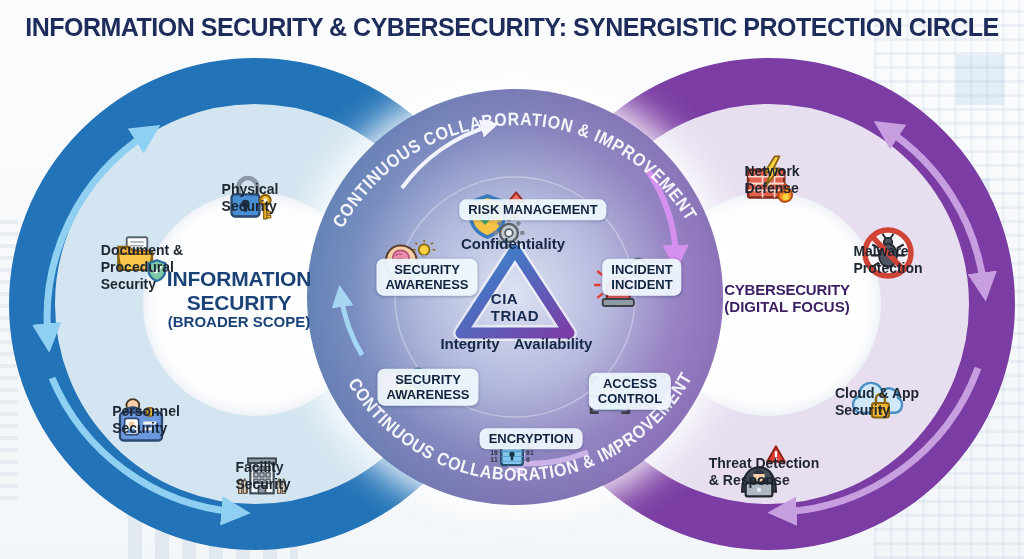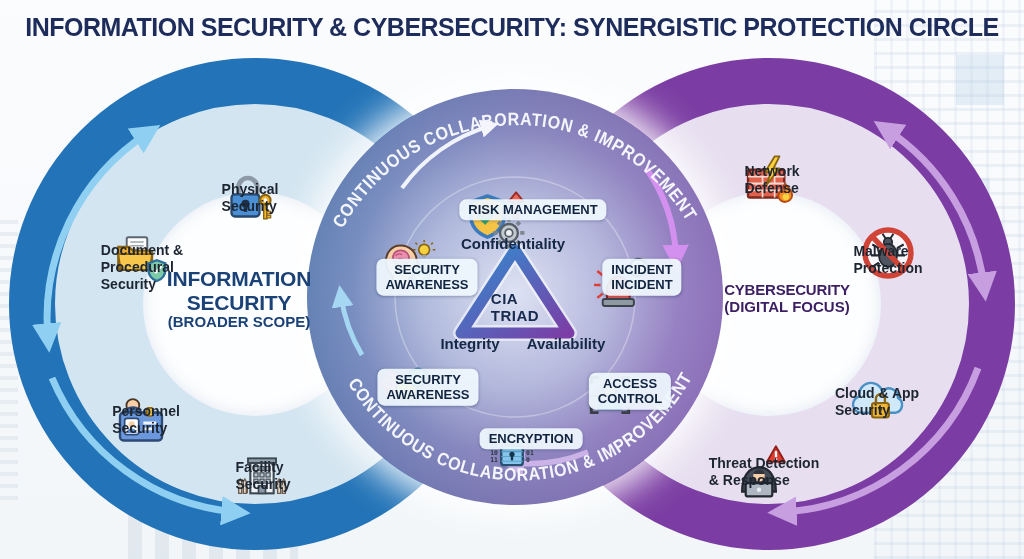--- a/index.html
+++ b/index.html
@@ -330,21 +330,21 @@
     <div>INCIDENT</div>
       <div>INCIDENT</div>
   </div>
 
   <div class="vertex" style="left:513px;top:243px">Confidentiality</div>
   <div class="cia" style="left:515px;top:307px">
     <div>CIA</div>
       <div>TRIAD</div>
   </div>
   <div class="vertex" style="left:470px;top:343px">Integrity</div>
-  <div class="vertex" style="left:566px;top:343px">Availability</div>
+  <div class="vertex" style="left:553px;top:343px">Availability</div>
 
   <div class="icon-abs" style="left:403px;top:343px">
     <svg width="56" height="56" viewBox="0 0 52 52">
       <path d="M8 23c-2-1.5-3-3.5-2.5-6 .4-2 2-3.5 4-4 .2-2.5 2-4.5 4.5-5 2-.4 4 .3 5.3 1.8 1.5-.8 3.4-.6 4.7.5v19c-1.5 1.3-3.6 1.5-5.2.6-.8 2.1-3.2 2.7-5.3 1.6-2-1-3-3-2.7-5-1.6-.8-2.3-2-1.8-3.5z" fill="#f08cab" stroke="#c2607f" stroke-width="1.6"></path>
       <path d="M9 14c2-1.5 4-1.5 6-.5m-6 6c2.5-1 5-1 7 .5m-8 4c2-.5 4-.3 5.5.7" stroke="#c2607f" stroke-width="1.1" fill="none"></path>
       <circle cx="29" cy="25" r="9.5" fill="#f7d23e" stroke="#8a6410" stroke-width="1.8"></circle>
       <path d="M26 29.5l1.5-4h3l1.5 4" fill="none" stroke="#c98a10" stroke-width="1.4"></path>
       <rect x="25.5" y="34.5" width="7" height="3" rx="1" fill="#9aa5b0" stroke="#5c6670" stroke-width="1.2"></rect>
       <rect x="26.5" y="37.5" width="5" height="2.2" rx="1" fill="#9aa5b0"></rect>
       <path d="M29 13v-3M20.5 16.5l-2-2" stroke="#8a6410" stroke-width="1.6"></path>

